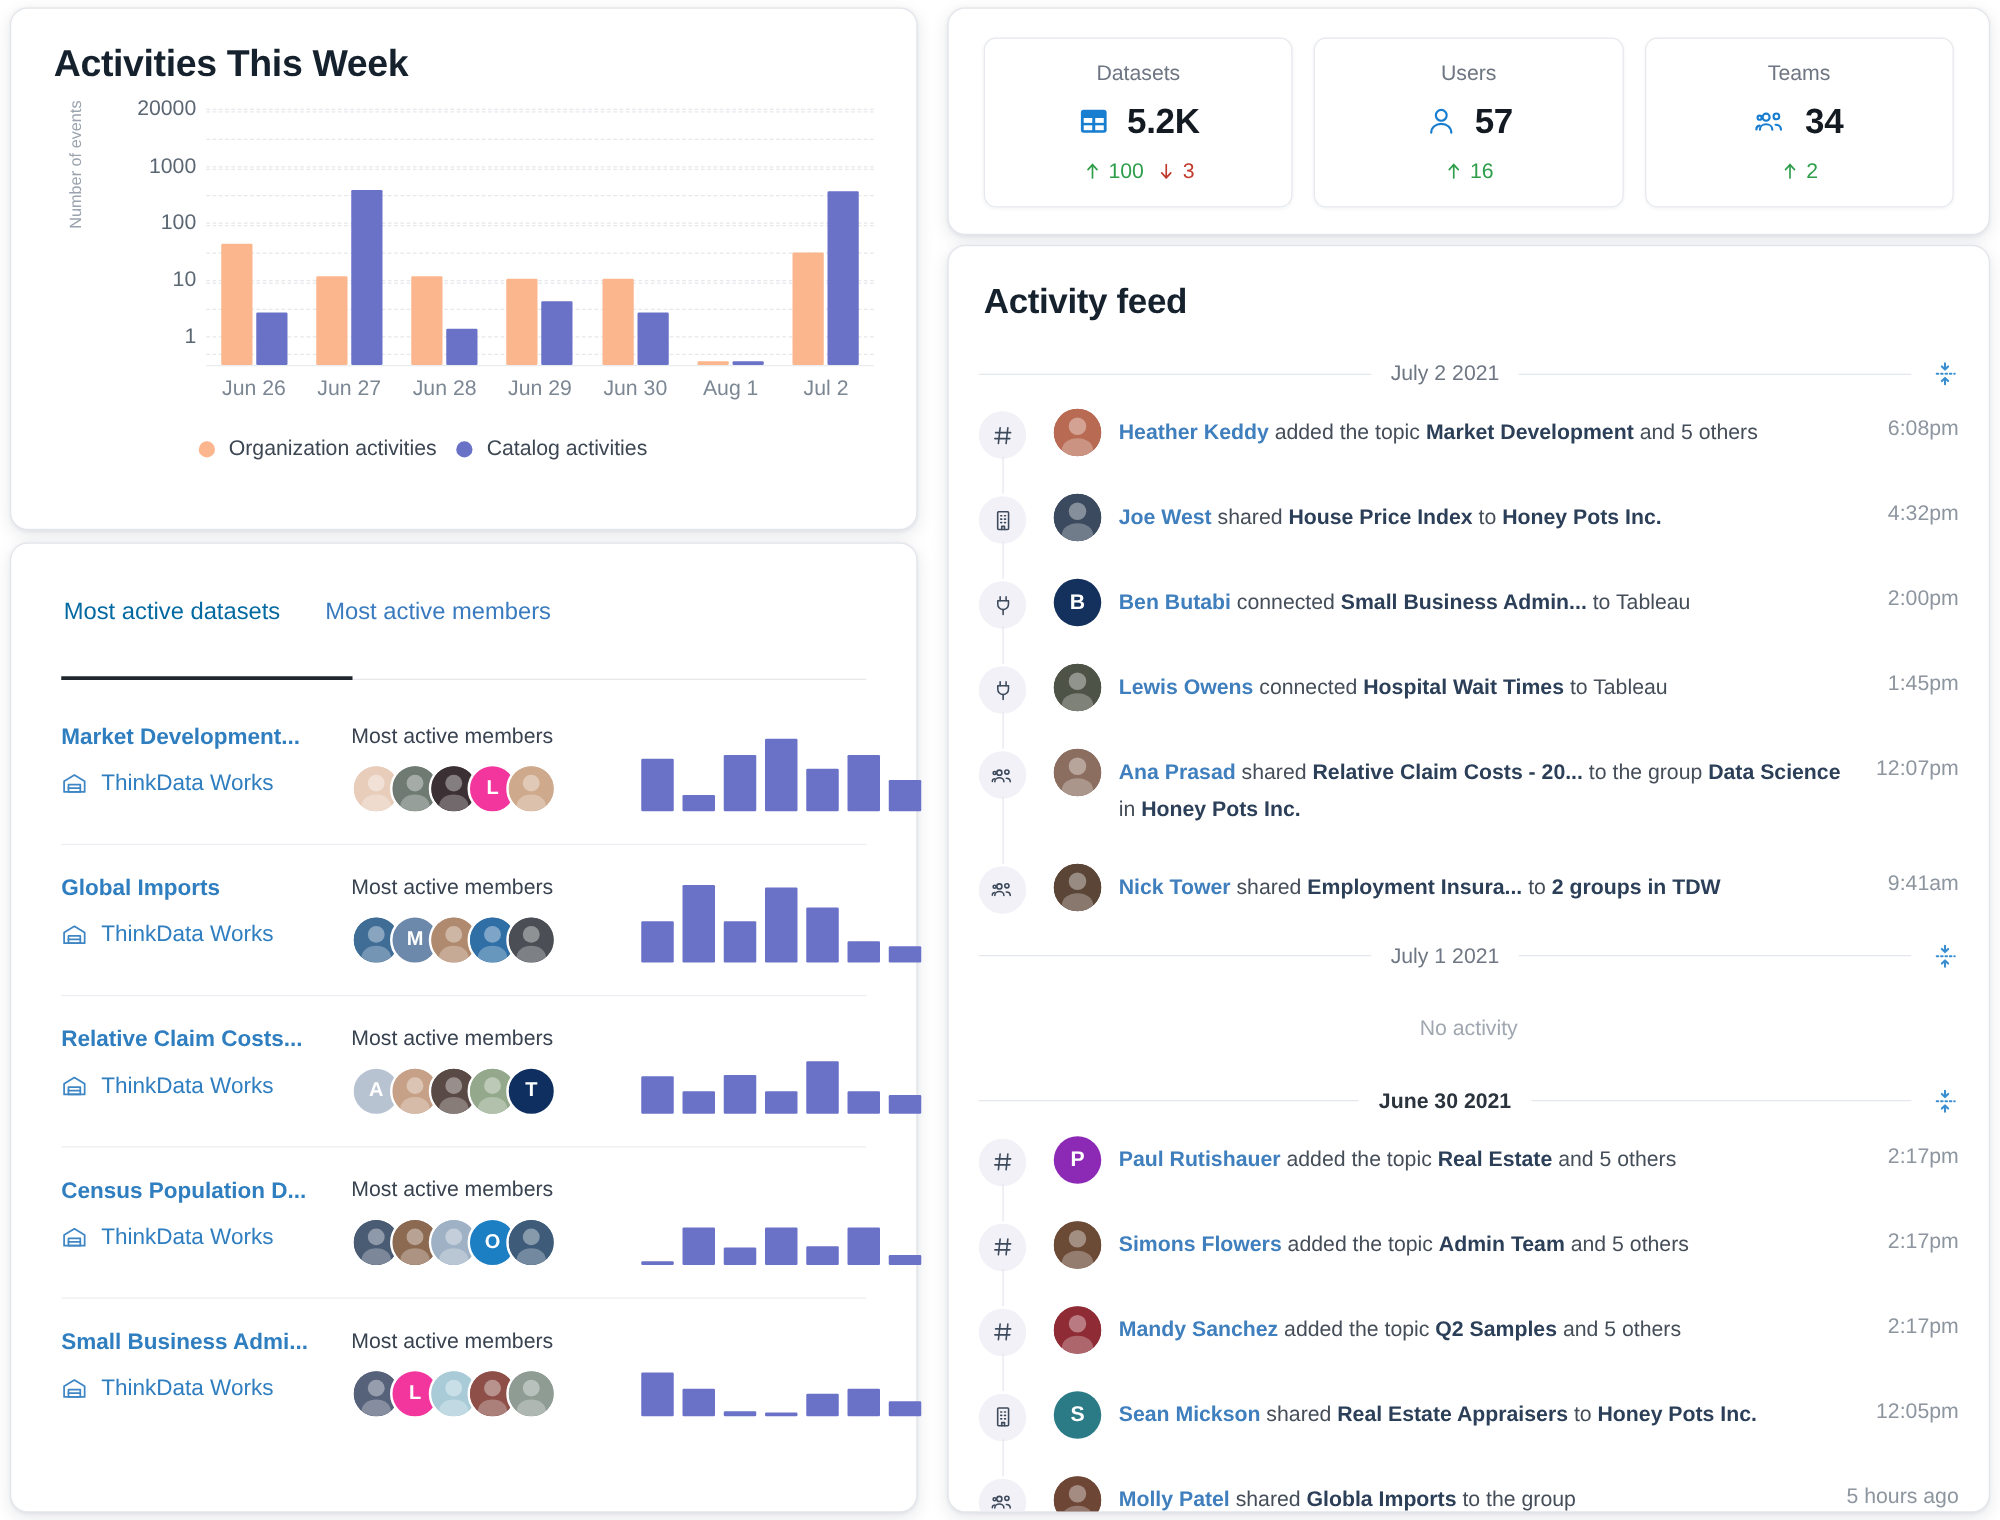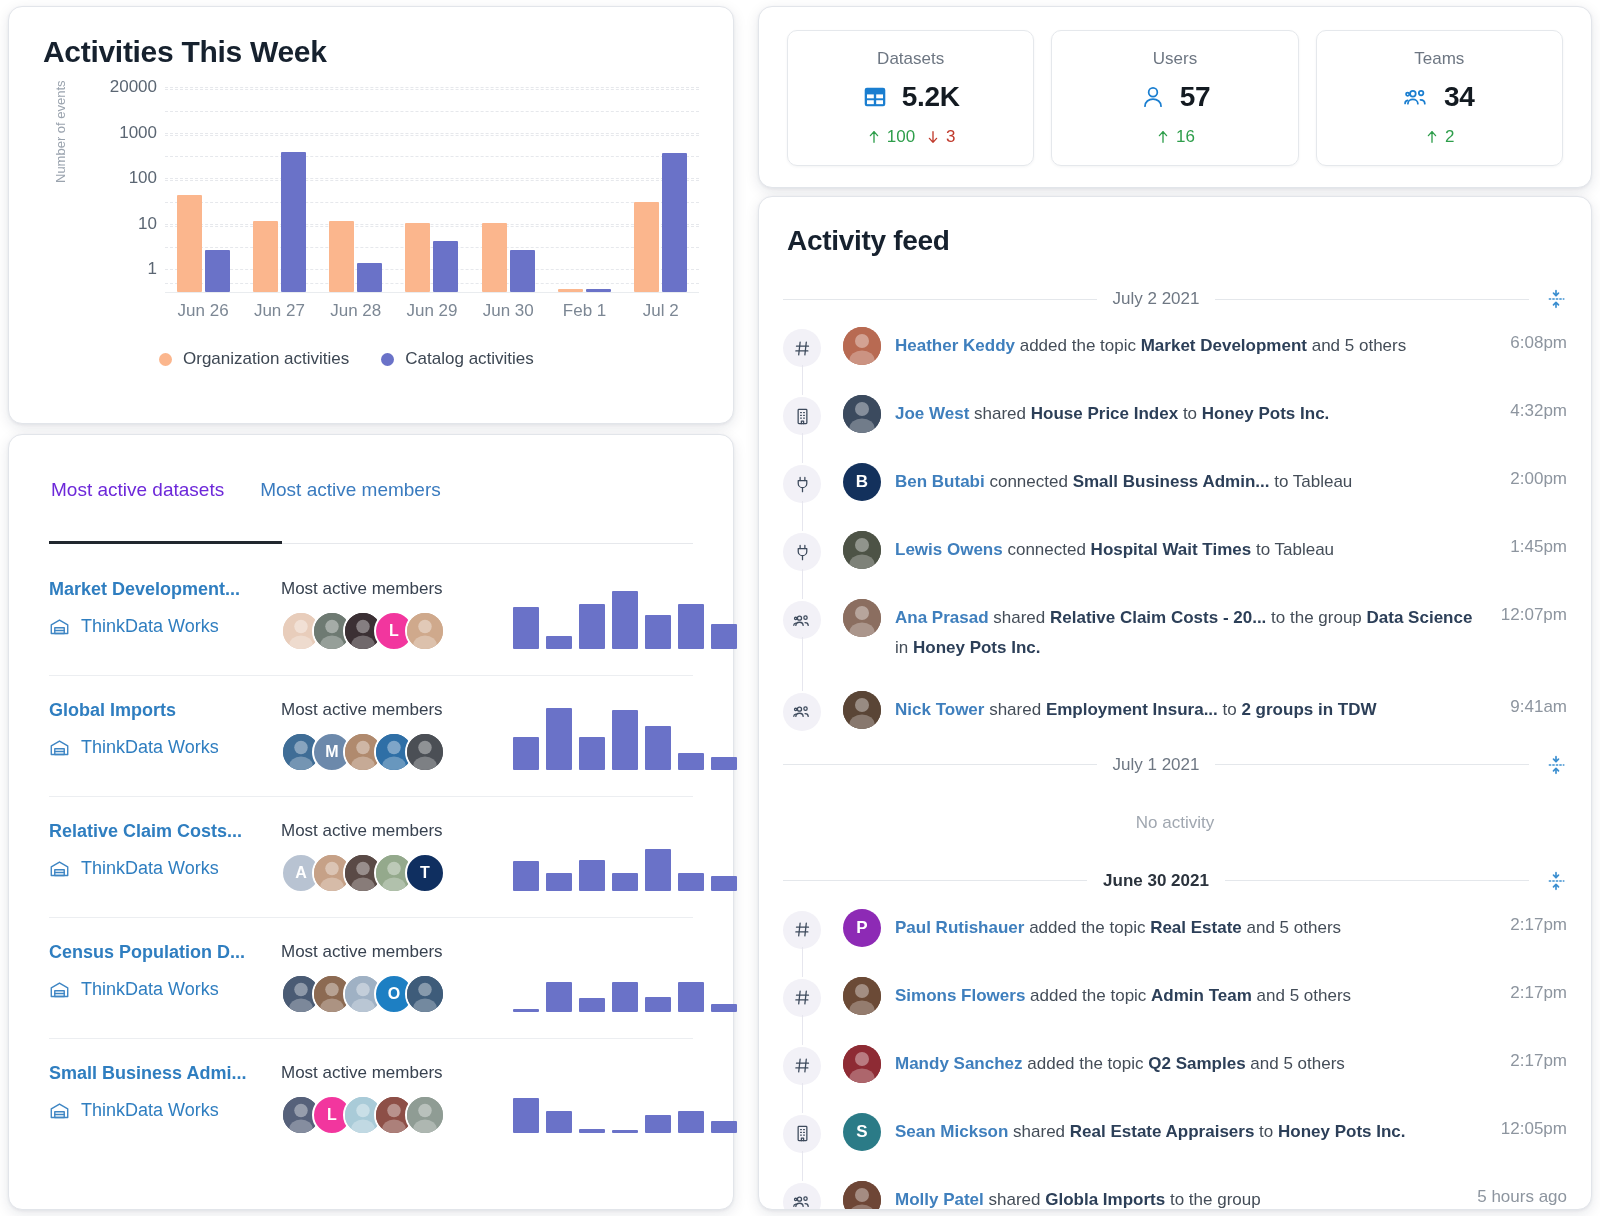--- a/index.html
+++ b/index.html
@@ -52,33 +52,33 @@
   .bar { width: 25px; border-radius: 1px; }
   .bar.org { background: #fbb68d; }
   .bar.cat { background: #6a72c8; }
   .xlabels {
     position: absolute; left: 156px; right: 34px; top: 214px;
     display: flex; justify-content: space-around;
   }
   .xlabels span { width: 62px; text-align: center; font-size: 17px; color: #7c8794; }
   .legend {
     position: absolute; left: 150px; top: 262px;
-    display: flex; align-items: center; gap: 32px;
+    display: flex; align-items: center; gap: 16px;
   }
   .legend .item { display: flex; align-items: center; gap: 11px; font-size: 17px; color: #3d4753; }
   .dot { width: 13px; height: 13px; border-radius: 50%; }
 
   
   #datasets-card { left: 8px; top: 434px; width: 726px; height: 776px; }
   .tabs { display: flex; padding: 44px 0 0 40px; gap: 0; }
   .tab {
     font-size: 19px; color: #3a7bbf; padding: 0 34px 22px 2px;
     cursor: pointer; white-space: nowrap;
   }
-  .tab.active { color: #6d28d9; }
+  .tab.active { color: #0369a1; }
   .tabs-underline { position: absolute; left: 40px; right: 40px; top: 108px; height: 1px; background: #e6e8ec; }
   .tabs-active-underline { position: absolute; left: 40px; top: 106px; width: 233px; height: 3px; background: #21272e; }
 
   .rows { position: absolute; left: 40px; right: 40px; top: 120px; }
   .row {
     display: flex; align-items: flex-start;
     height: 121px; padding-top: 24px;
     border-bottom: 1px solid #eceef1;
   }
   .row:last-child { border-bottom: none; }
@@ -214,21 +214,21 @@
               <div class="bar cat" style="height: 139.114px;"></div>
             </div>
           </div>
       </div>
       <div class="xlabels" id="xlabels">
           <span>Jun 26</span>
           <span>Jun 27</span>
           <span>Jun 28</span>
           <span>Jun 29</span>
           <span>Jun 30</span>
-          <span>Feb 1</span>
+          <span>Aug 1</span>
           <span>Jul 2</span>
         </div>
       <div class="legend" id="chart-legend">
           <div class="item">
             <span class="dot" style="background:#fbb68d"></span>
             <span>Organization activities</span>
           </div>
           <div class="item">
             <span class="dot" style="background:#6a72c8"></span>
             <span>Catalog activities</span>

